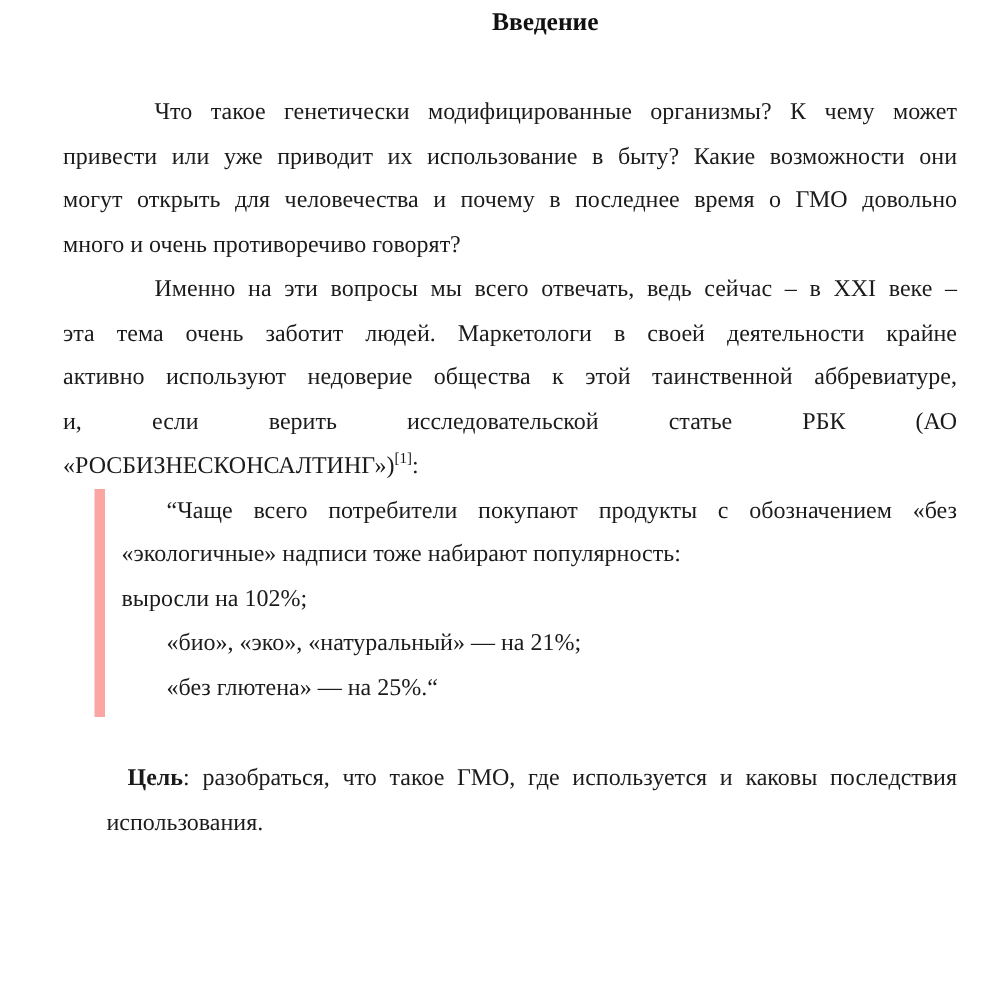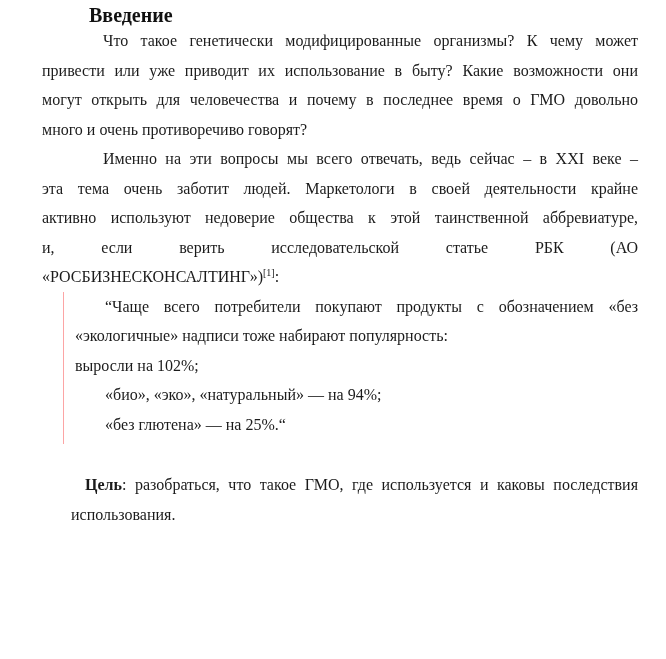--- a/index.html
+++ b/index.html
@@ -15,40 +15,42 @@
     color: #1b1b1b;
     font-family: "Liberation Serif", "DejaVu Serif", serif;
     font-size: 16px;
     line-height: 29.5px;
     box-sizing: border-box;
     padding: 4px 28px 0 42px;
     overflow: hidden;
   }
   .doc-title {
     font-weight: bold;
-    font-size: 20px;
+    font-size: 17px;
     line-height: 22px;
+    text-align: center;
     text-indent: 47px;
+    margin-bottom: 34px;
     color: #111111;
   }
   .para { margin: 0; }
   .ln {
     white-space: normal;
     text-align: left;
   }
   .j {
     text-align: justify;
     text-align-last: justify;
   }
   .ind61 { padding-left: 61px; }
   .ind30 { padding-left: 30px; }
   .ind14 { padding-left: 14px; }
   .quote-block {
     margin-left: 21px;
-    border-left: 1px solid #fca5a5;
+    border-left: 7px solid #fca5a5;
     padding-left: 11px;
     padding-bottom: 5px;
   }
   .goal-para { margin-top: 26px; margin-left: 29px; }
   .b { font-weight: bold; }
   sup.fnref {
     font-size: 10px;
     line-height: 0;
     vertical-align: super;
   }
@@ -77,21 +79,21 @@
 
   <div class="quote-block">
     <div class="para">
       <div class="ln j ind30">“Чаще всего потребители покупают продукты с обозначением «без</div>
       <div class="ln">«экологичные» надписи тоже набирают популярность:</div>
     </div>
     <div class="para">
       <div class="ln">выросли на 102%;</div>
     </div>
     <div class="para">
-      <div class="ln ind30">«био», «эко», «натуральный» — на 94%;</div>
+      <div class="ln ind30">«био», «эко», «натуральный» — на 21%;</div>
     </div>
     <div class="para">
       <div class="ln ind30">«без глютена» — на 25%.“</div>
     </div>
   </div>
 
   <div class="para goal-para">
     <div class="ln j ind14"><span class="b">Цель</span><span>: разобраться, что такое ГМО, где используется и каковы последствия</span></div>
     <div class="ln">использования.</div>
   </div>

